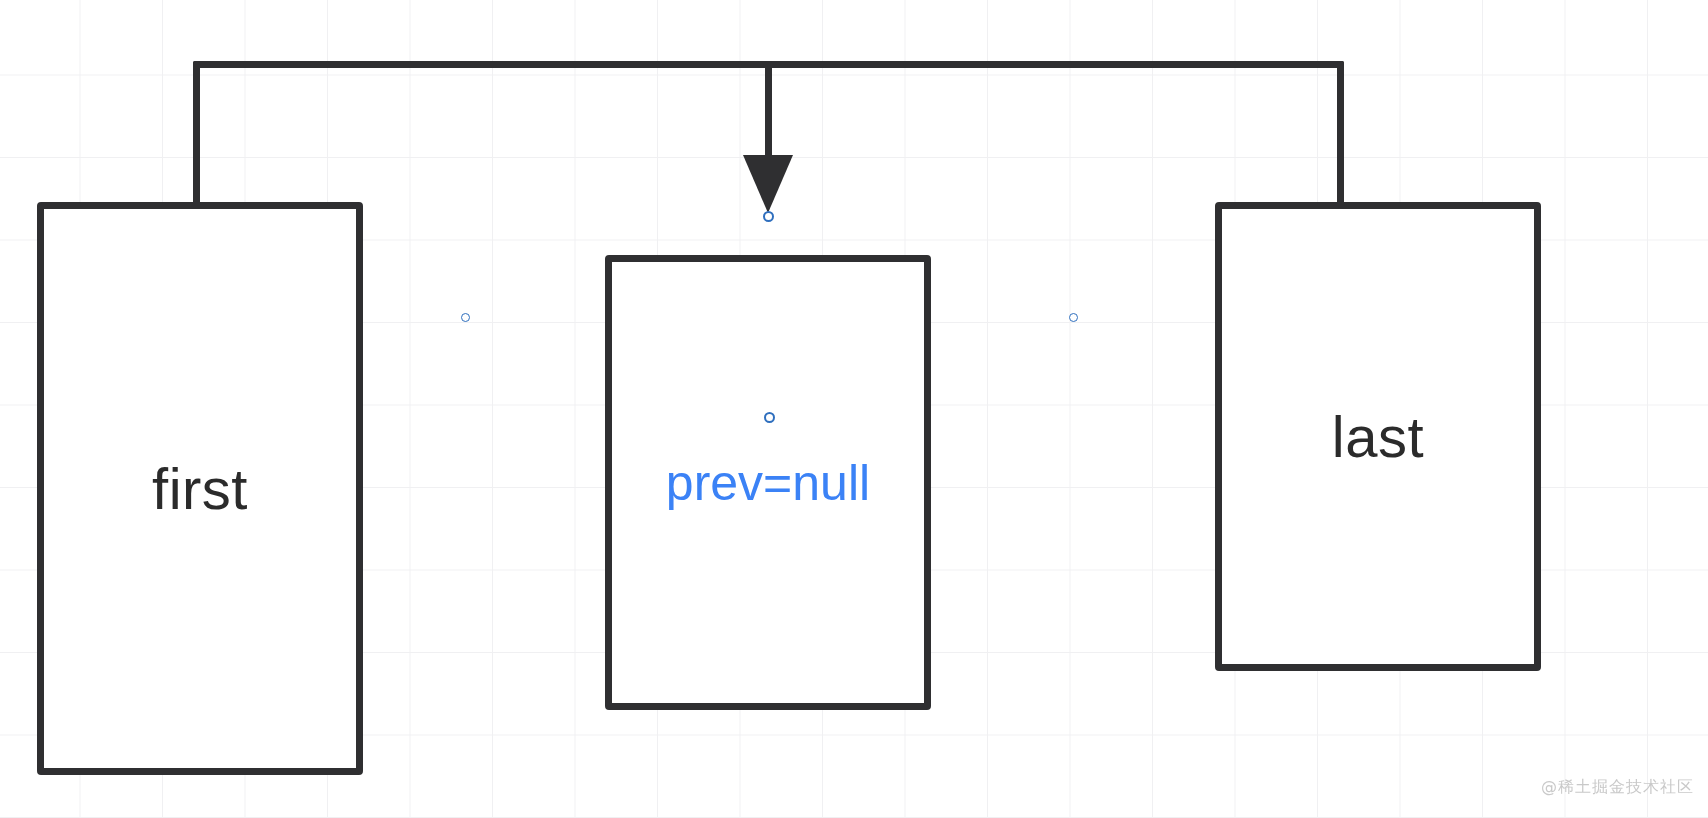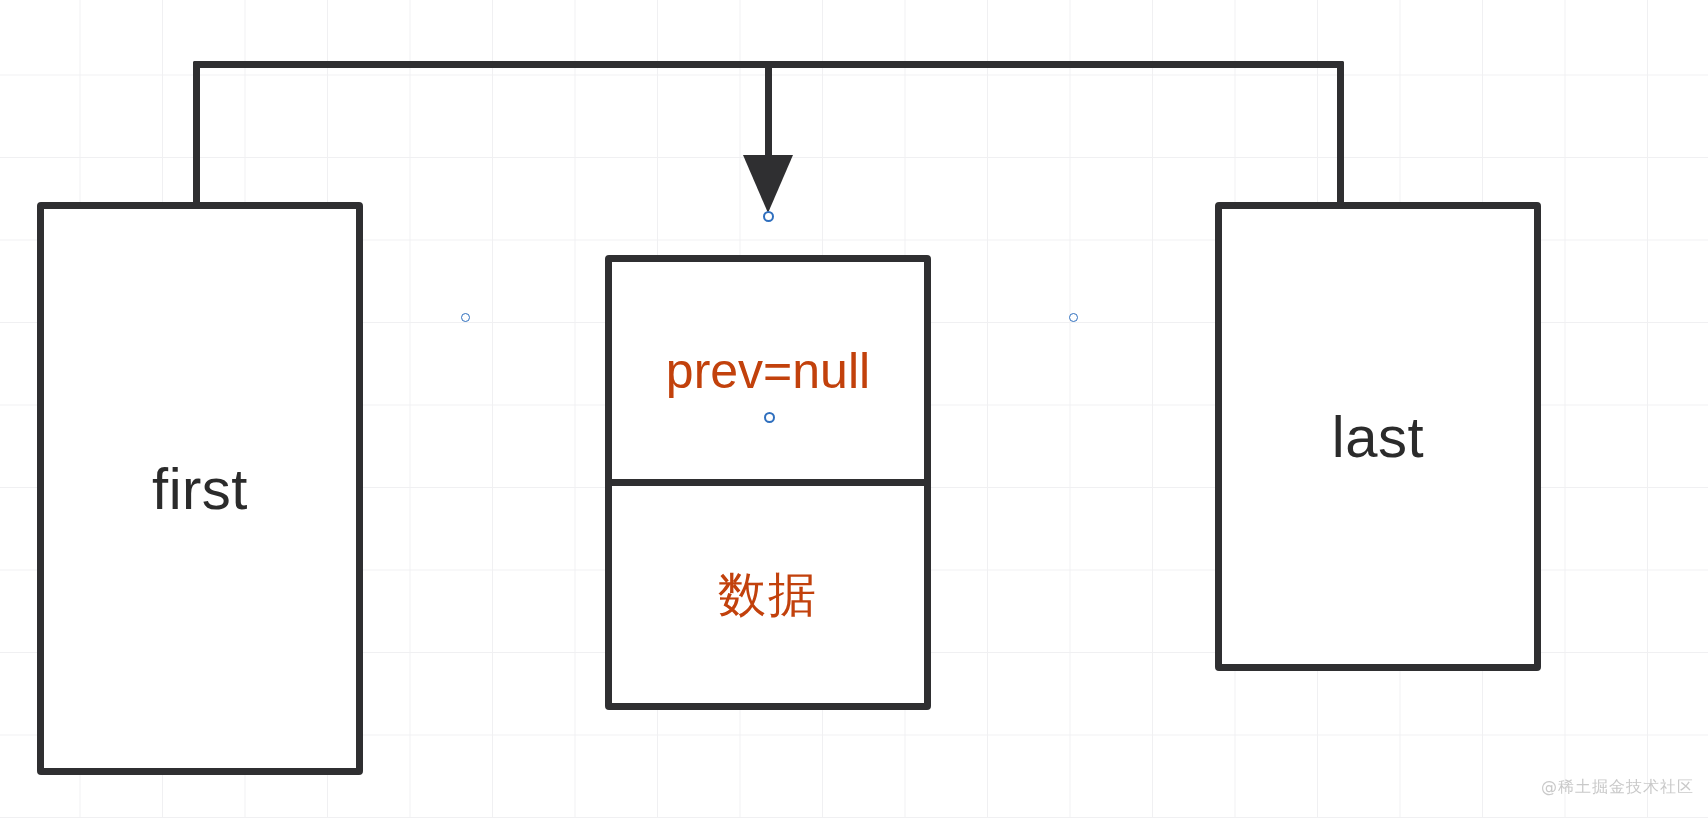--- a/index.html
+++ b/index.html
@@ -74,21 +74,21 @@
     align-items: center;
     justify-content: center;
     box-sizing: border-box;
     position: relative;
   }
   .cell + .cell {
     border-top: 7px solid #2f2f31;
   }
   .cell-text {
     font-size: 50px;
-    color: #c2410c;
+    color: #3b82f6;
     line-height: 1;
     white-space: nowrap;
   }
   .cell-text.cjk {
     font-size: 48px;
     letter-spacing: 2px;
   }
 
   
   .line-h {
@@ -169,23 +169,20 @@
   </div>
 
   <div class="node-box" id="last-box">
     <span class="node-label">last</span>
   </div>
 
   <div id="center-node">
     <div class="cell">
       <span class="cell-text">prev=null</span>
     </div>
-    <div class="cell">
-      <span class="cell-text cjk">数据</span>
-    </div>
   </div>
 
   <div class="conn-dot" id="dot-node-top"></div>
   <div class="conn-dot" id="dot-node-mid"></div>
   <div class="conn-dot small" id="dot-left-free"></div>
   <div class="conn-dot small" id="dot-right-free"></div>
 
   <div id="watermark">@稀土掘金技术社区</div>
 
 </div>

